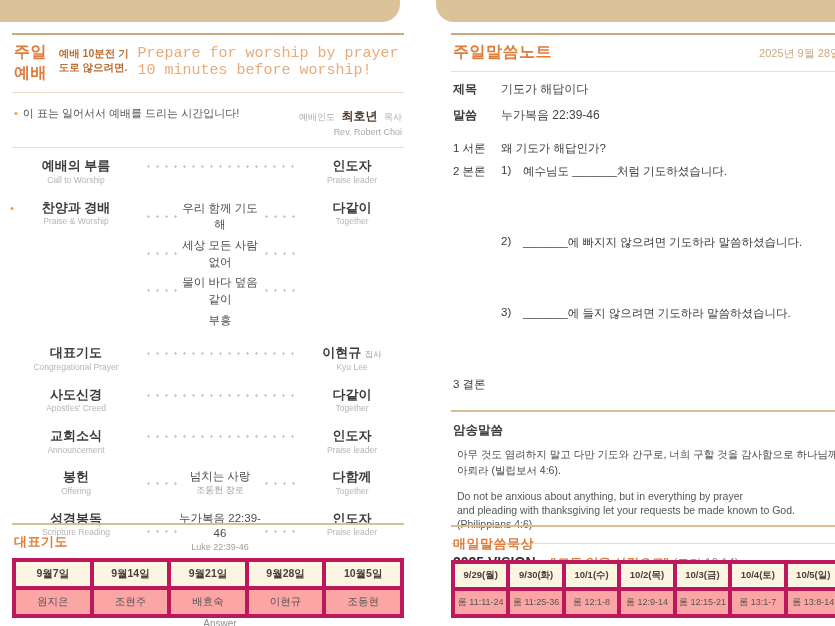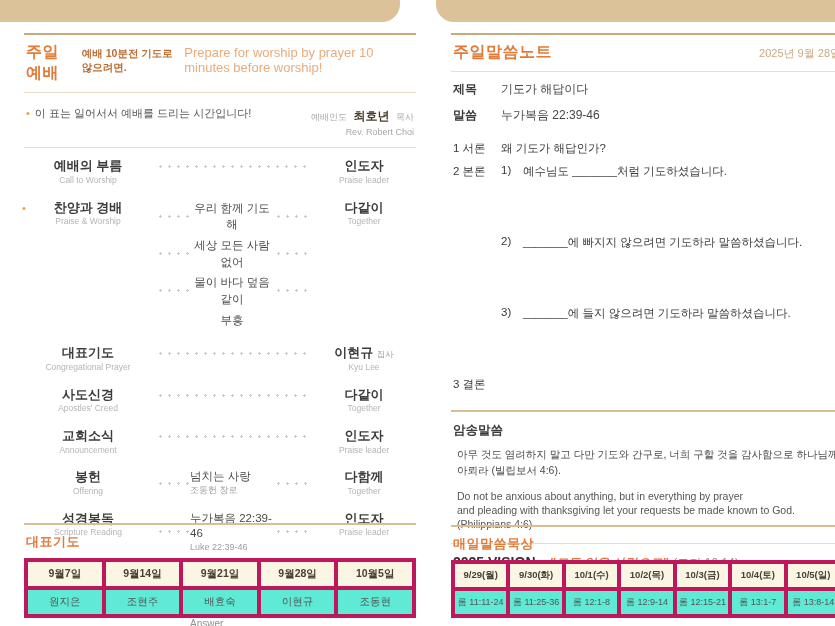--- a/index.html
+++ b/index.html
@@ -6,29 +6,29 @@
   html,body { width:835px; height:626px; background:#ffffff; overflow:hidden;
     font-family:"Liberation Sans","DejaVu Sans",sans-serif; color:#3c3c3c; }
   .canvas { position:relative; width:835px; height:626px; }
 
   
   .tanbar { position:absolute; top:-16px; height:38px; background:#dbc299; border-radius:18px; }
   .tanbar.l { left:-26px; width:426px; }
   .tanbar.r { left:436px; width:426px; }
 
   .page { position:absolute; top:22px; width:392px; height:600px; }
-  .page.left  { left:24px; }
+  .page.left  { left:12px; }
   .page.right { left:451px; }
 
   
   .sec-head { border-top:2px solid #c9a87d; border-bottom:1px solid #eddcc6;
     padding:7px 2px 8px 2px; margin-top:11px; display:flex; align-items:baseline; }
   .sec-title { color:#e07b39; font-size:16px; font-weight:bold; letter-spacing:.5px; }
   .sec-sub-ko { color:#bc6e33; font-size:10.5px; font-weight:bold; margin-left:10px; }
-  .sec-sub-en { color:#e8ab7a; font-size:13px; margin-left:6px; }
+  .sec-sub-en { color:#e8ab7a; font-size:15px; margin-left:6px;font-family:Liberation Mono, monospace; }
   .sec-date { margin-left:auto; color:#c9a87d; font-size:11px; }
 
   
   .note-row { display:flex; justify-content:space-between; padding:10px 2px 8px 2px; }
   .note { font-size:11px; color:#555; padding-top:3px; }
   .bullet::before { content:"•"; color:#f0a030; margin-right:5px; font-size:11px; }
   .leader-box { text-align:right; line-height:1.45; }
   .small-gray { font-size:9px; color:#a8a8a8; }
   .leader-name { font-size:12px; font-weight:bold; color:#463a2b; margin:0 2px; }
   .hr-light { border-top:1px solid #eadccb; }
@@ -44,35 +44,35 @@
   .t-ko { font-size:13px; font-weight:bold; color:#3c3c3c; line-height:1.2; }
   .t-en { font-size:8.5px; color:#b5b5b5; line-height:1.5; }
   .suffix { font-size:8.5px; font-weight:normal; color:#9a9a9a; }
   .dots-line { height:3px; margin-top:7px;
     background-image:radial-gradient(circle,#c9c9c9 1.1px,transparent 1.2px);
     background-size:9px 3px; background-repeat:repeat-x; }
   .mid { display:flex; align-items:center; }
   .dots-short { width:34px; height:3px;
     background-image:radial-gradient(circle,#c9c9c9 1.1px,transparent 1.2px);
     background-size:9px 3px; background-repeat:repeat-x; }
-  .mid-text { flex:1; text-align:left; }
+  .mid-text { flex:1; text-align:center; }
   .m-ko { font-size:11.5px; color:#4a4a4a; line-height:1.3; }
   .m-sub { font-size:9px; color:#9d9d9d; line-height:1.4; }
   .row.sermon .m-ko { font-size:14px; font-weight:bold; color:#333; }
   .row.sermon .m-sub { font-size:10px; color:#8f8f8f; }
   .song-line { display:flex; align-items:center; margin-bottom:4px; }
   .song { flex:1; text-align:center; font-size:11.5px; color:#4a4a4a; line-height:1.45; }
 
   
   .bottom-block { position:absolute; bottom:4px; left:0; right:0; }
   .tbl-title { color:#e07b39; font-size:13px; font-weight:bold; margin:8px 0 7px 2px; letter-spacing:.5px; }
   table { width:100%; border-collapse:collapse; table-layout:fixed; }
   th,td { border:4px solid #be185d; text-align:center; padding:5px 0; }
   th { background:#faf6e3; font-size:10.5px; font-weight:bold; color:#4a4035; }
-  td { background:#5eead4; font-size:10.5px; color:#555; }
+  td { background:#fca5a5; font-size:10.5px; color:#555; }
   .page.right th { font-size:9.5px; }
   .page.right td { font-size:9px; }
 
   
   .kv { display:flex; padding:9px 2px 0 2px; }
   .kv .k { width:48px; font-size:12px; font-weight:bold; color:#3a3a3a; }
   .kv .v { font-size:12px; color:#444; }
   .outline { padding:2px; font-size:11.5px; color:#3a3a3a; }
   .o-row { display:flex; }
   .o-label { width:48px; font-weight:normal; color:#3a3a3a; flex-shrink:0; }

